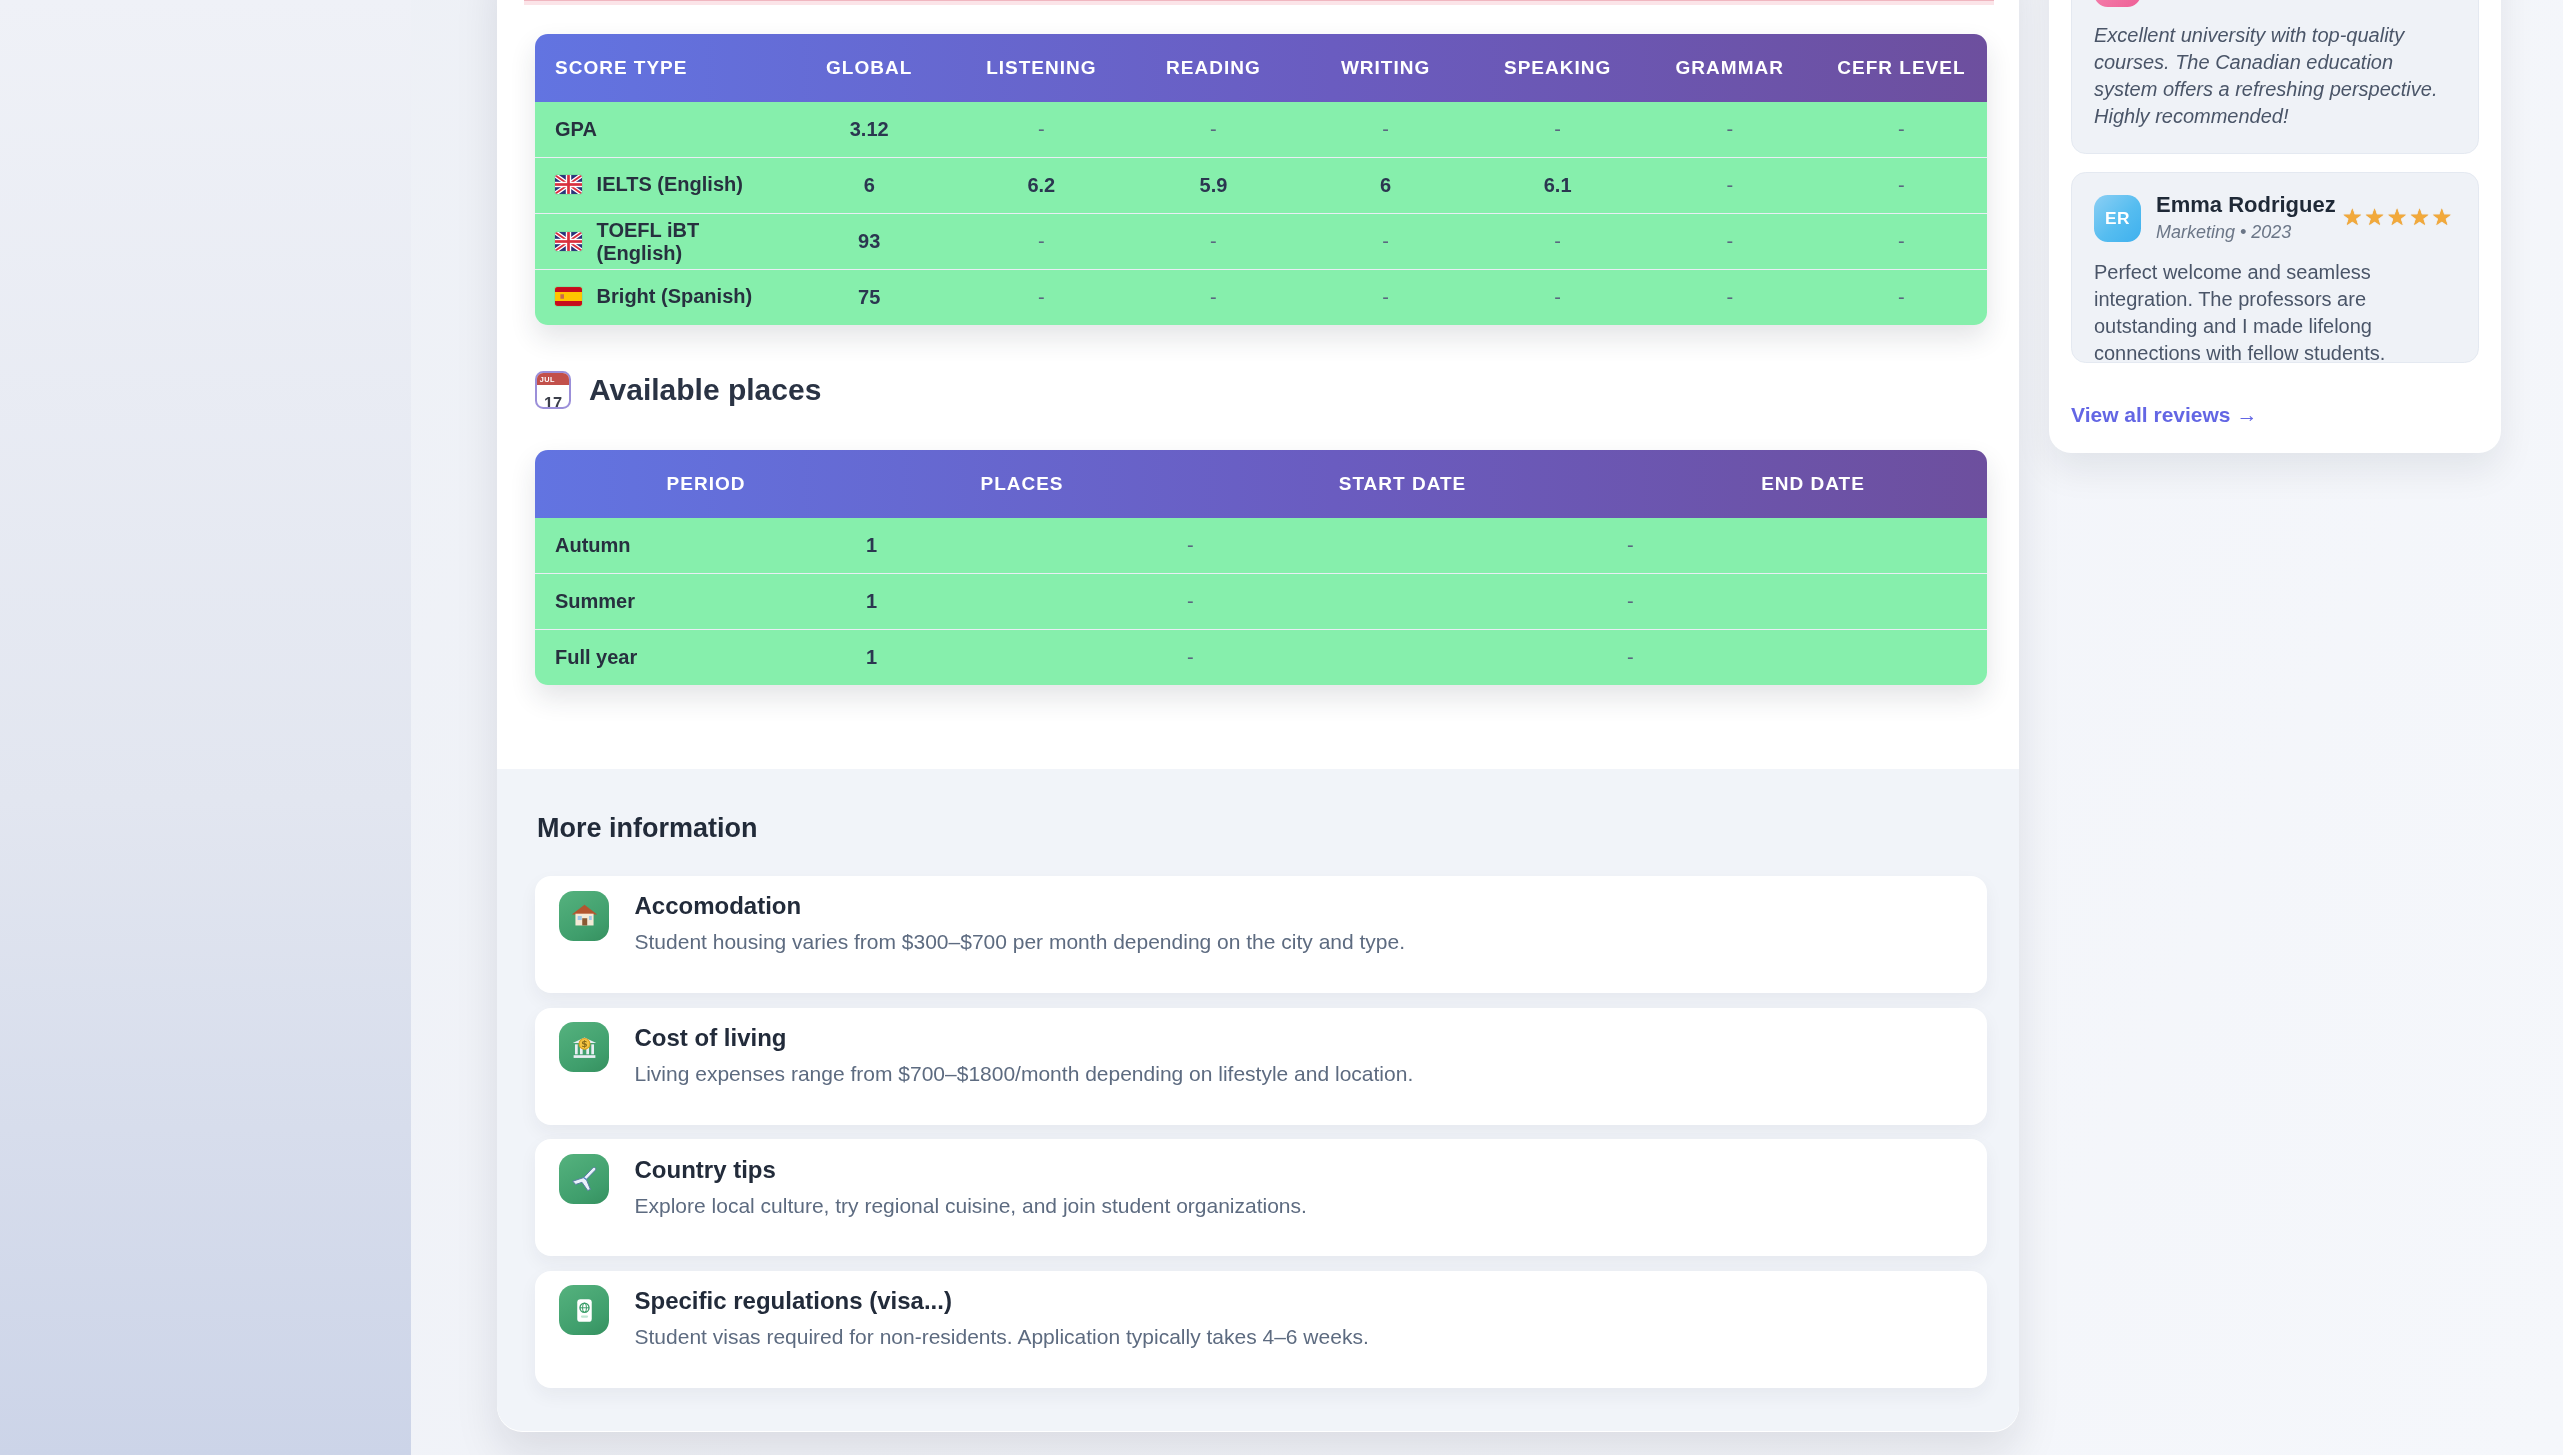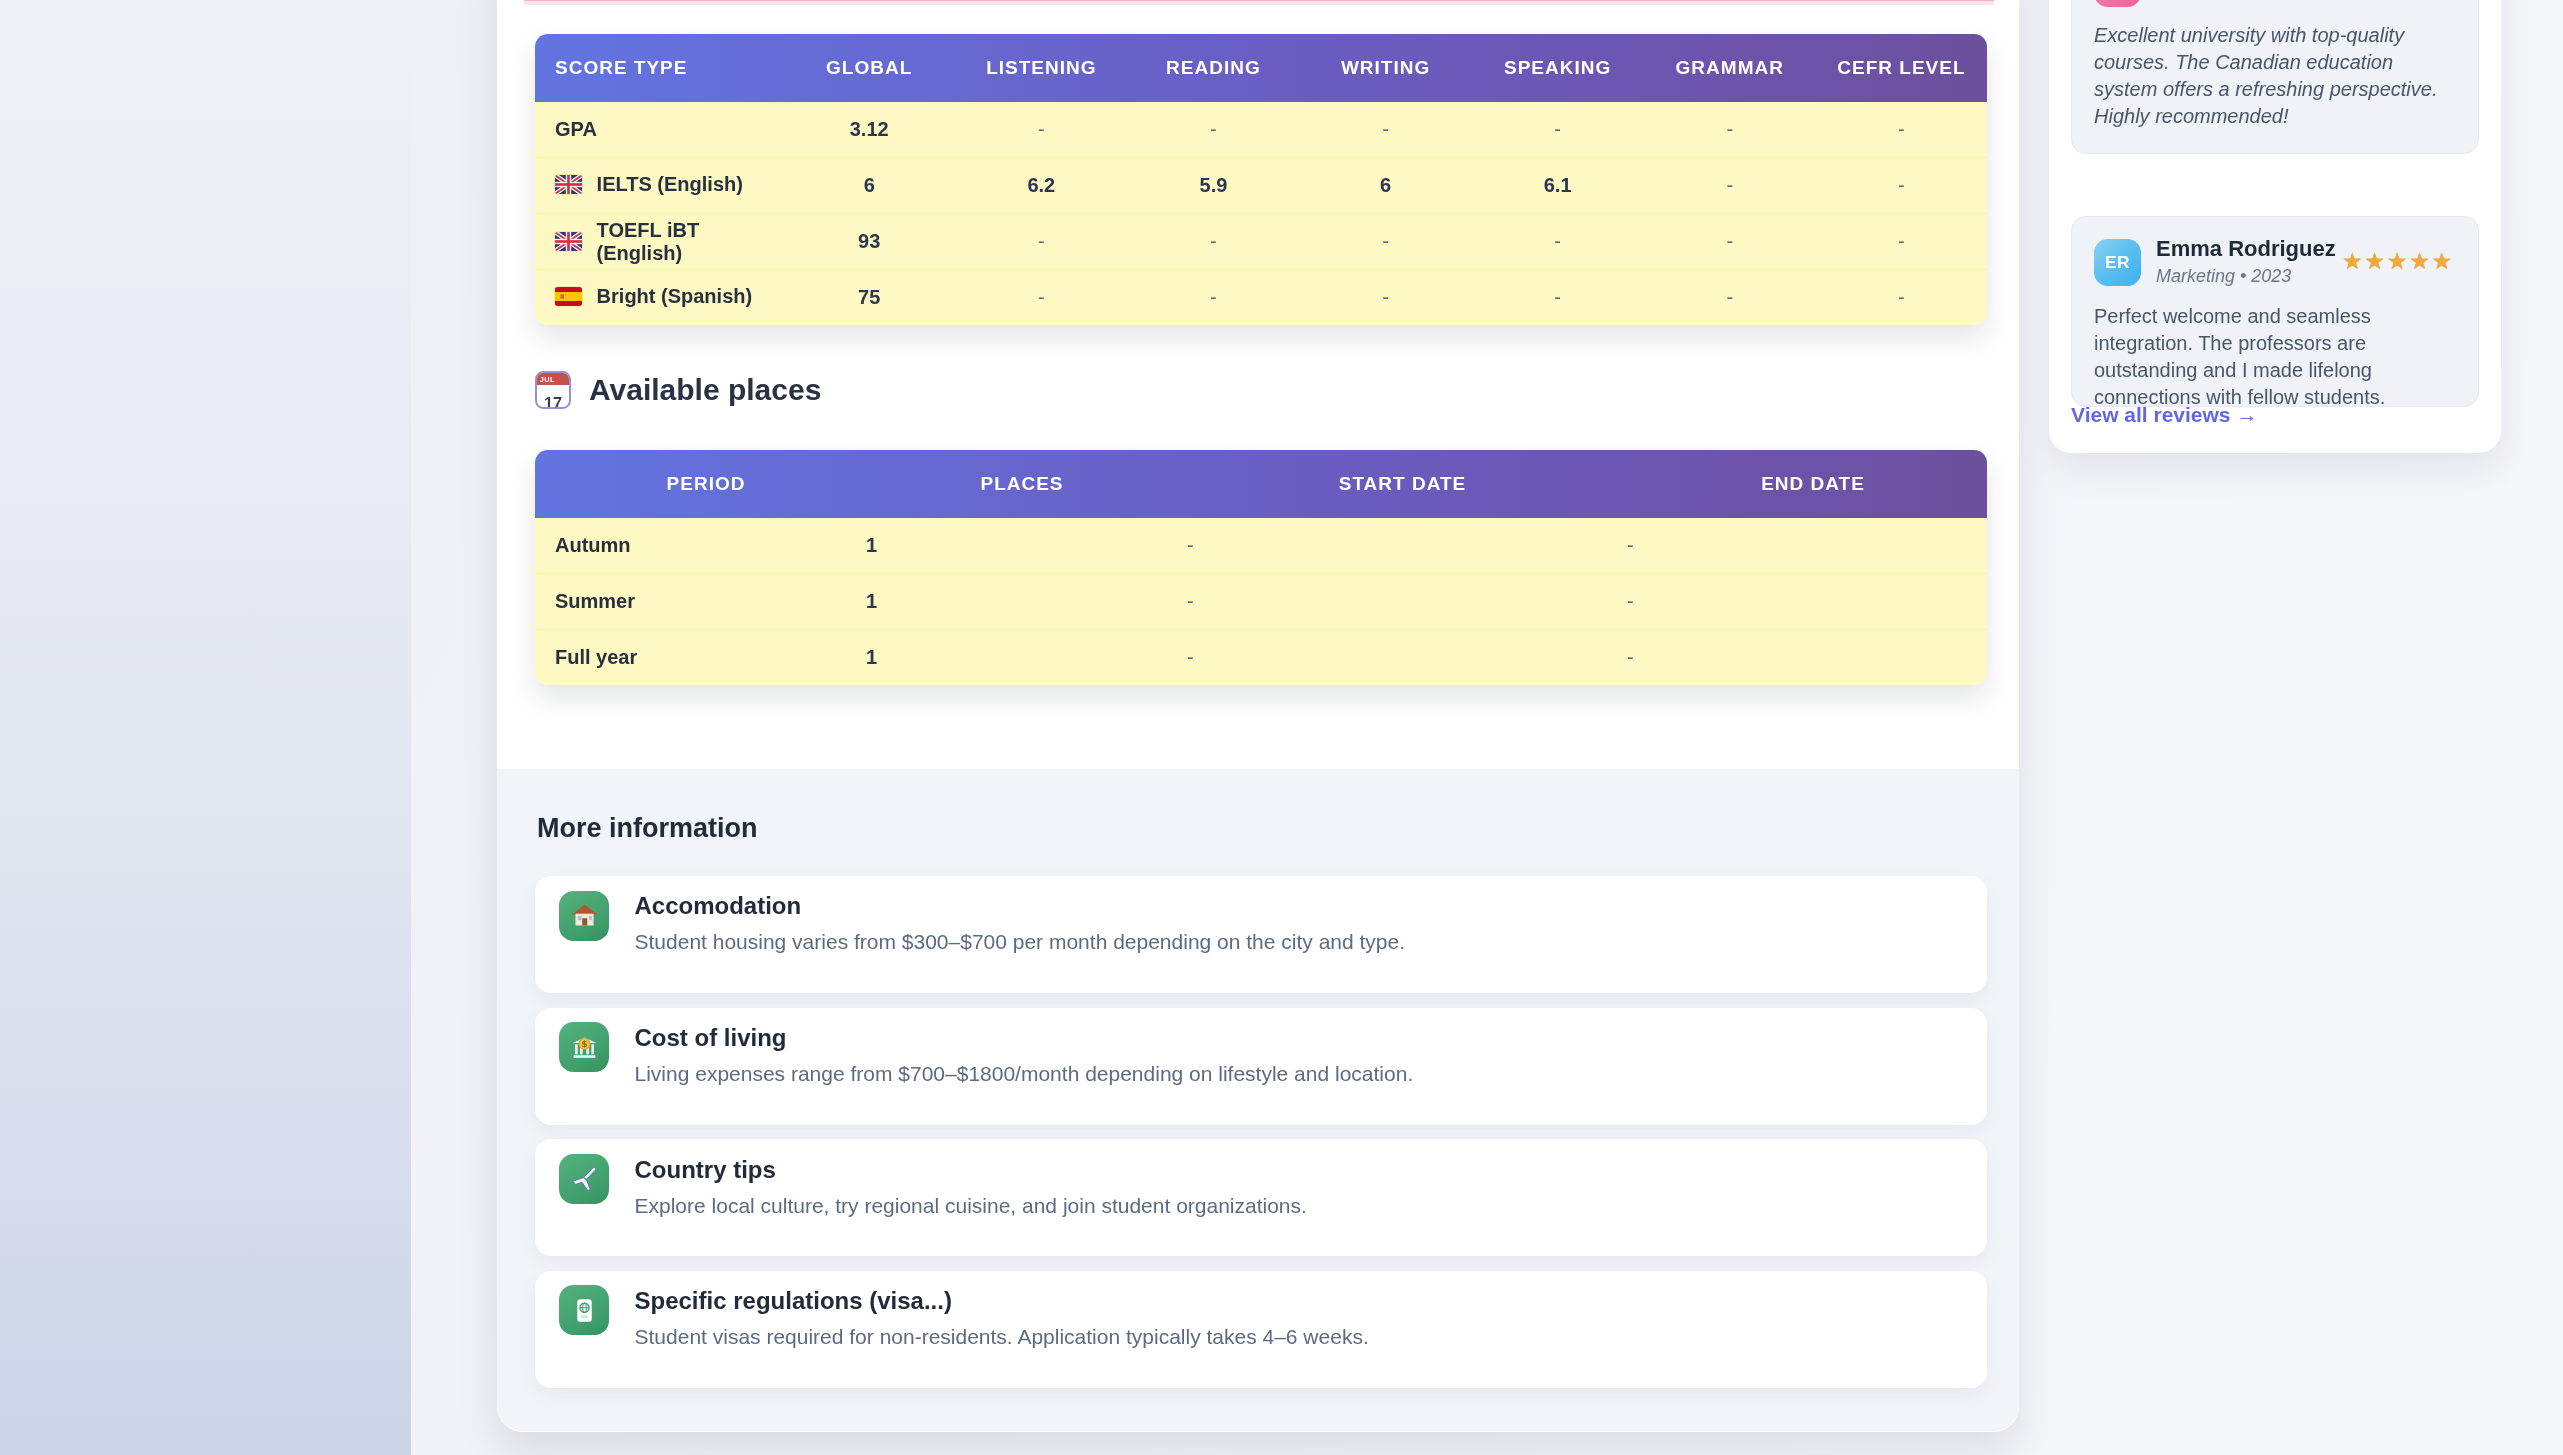--- a/index.html
+++ b/index.html
@@ -31,21 +31,21 @@
   #places-table-wrap{top:505px;}
   table{border-collapse:collapse;width:100%;table-layout:fixed;}
   thead th{
     height:66px;color:#ffffff;font-size:19px;font-weight:700;letter-spacing:1px;
     text-transform:uppercase;text-align:center;vertical-align:middle;
   }
   thead{background:linear-gradient(90deg,#6274e1 0%,#6a5cc0 55%,#6d4f9e 100%);}
   thead th.col-label{text-align:left;padding-left:20px;}
   tbody td{
     height:53px;vertical-align:middle;text-align:center;
-    font-size:20px;color:#5a6780;background:#fef9c3;
+    font-size:20px;color:#5a6780;background:#86efac;
   }
   tbody tr + tr td{border-top:1.8px solid #eaeef5;}
   td.col-label{text-align:left;padding-left:20px;}
   .row-label{display:inline-flex;align-items:center;gap:14.6px;font-weight:600;color:#27303f;}
   .num{font-weight:700;color:#2b3650;}
   .flag{display:inline-block;width:27px;height:19px;border-radius:2.7px;overflow:hidden;flex:0 0 auto;box-shadow:0 0 0 0.9px rgba(0,0,0,.06);}
   .flag svg{display:block;}
   
   #places-table tbody td{text-align:left;padding-left:20px;}
   #places-table thead th{text-align:center;padding-left:32px;}
@@ -84,21 +84,21 @@
   
   .sidebar-card{
     position:absolute;left:2049px;top:-200px;width:452px;height:653px;
     background:#ffffff;border-radius:22px;box-shadow:0 16.4px 36px rgba(15,23,42,.08);
   }
   .review-card{
     position:absolute;left:22px;width:408px;background:#eff2f7;
     border:0.9px solid #e4e9f1;border-radius:14.6px;box-sizing:border-box;
   }
   #review-1{top:137px;height:217px;}
-  #review-2{top:372px;height:191px;margin-top:44px;}
+  #review-2{top:372px;height:191px;}
   .avatar{
     position:absolute;left:22px;top:22px;width:47px;height:47px;border-radius:13.7px;
     display:flex;align-items:center;justify-content:center;
     color:#fff;font-size:17.3px;font-weight:700;letter-spacing:0.5px;
   }
   .avatar-pink{background:linear-gradient(135deg,#f78fb5,#ee5f96);}
   .avatar-blue{background:linear-gradient(135deg,#8ccff4 0%,#56bdf0 55%,#3eb0ee 100%);}
   .review-text{position:absolute;left:22px;width:366px;font-size:20px;line-height:27px;color:#4a5568;}
   #review-1 .review-text{top:84px;font-style:italic;}
   #review-2 .review-text{top:86px;}

